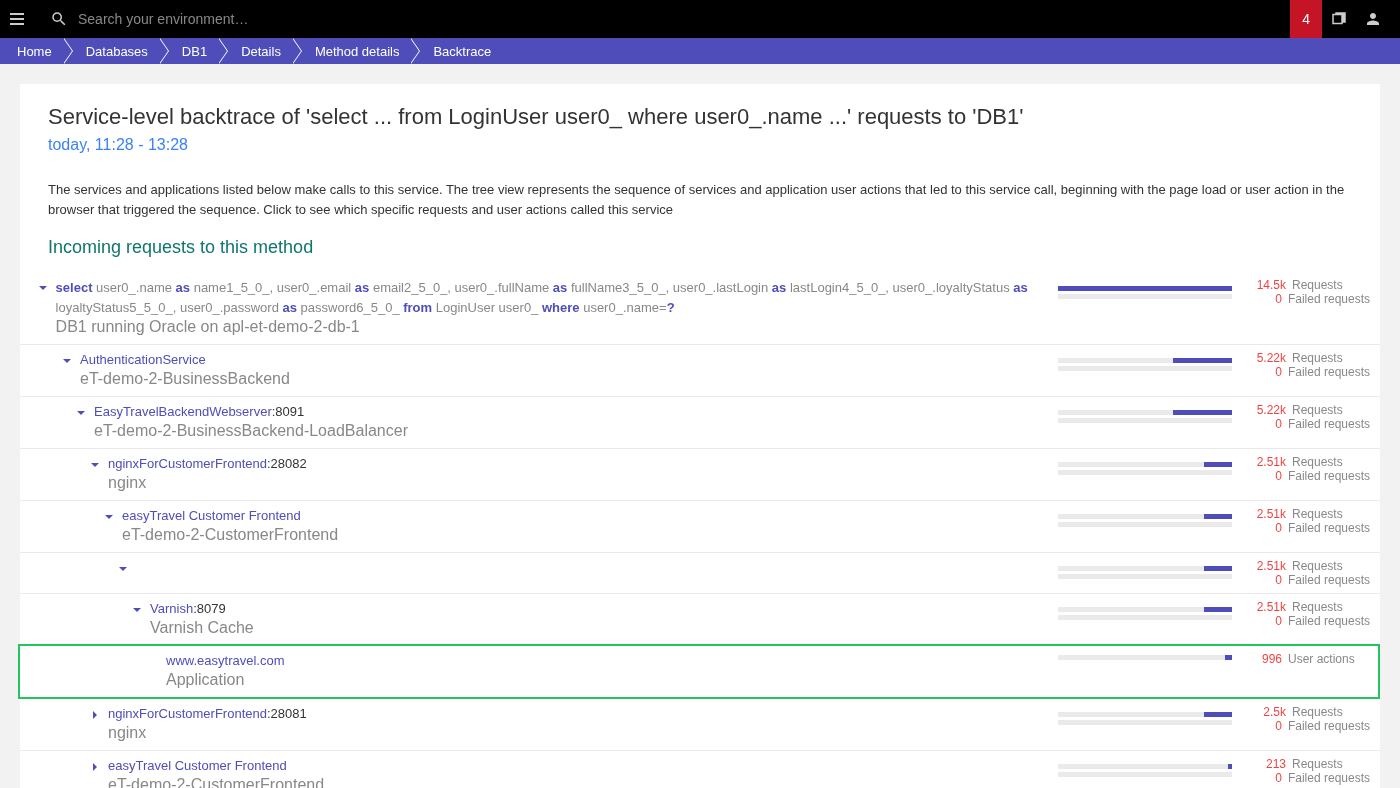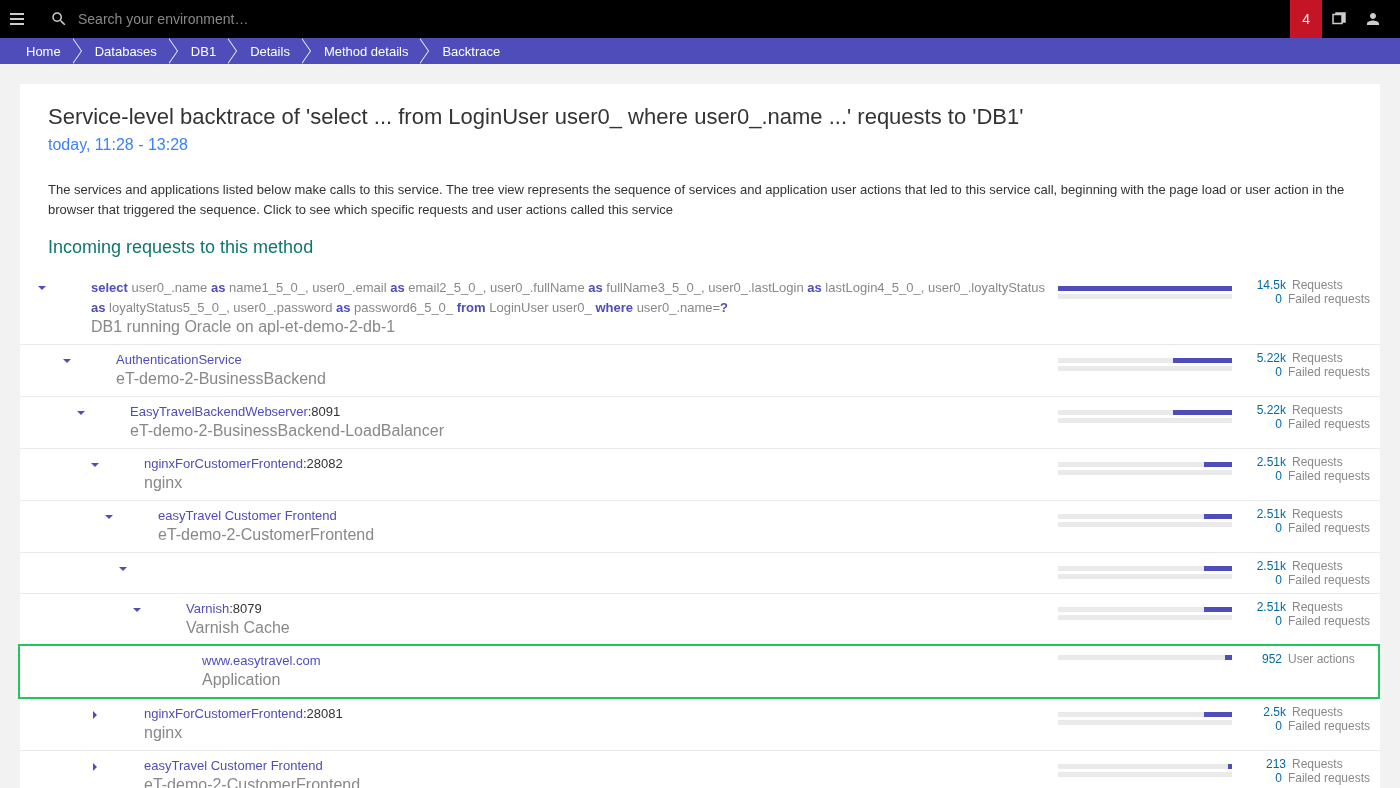--- a/index.html
+++ b/index.html
@@ -8,53 +8,53 @@
 .hamburger { width: 20px; height: 20px; display: flex; flex-direction: column; justify-content: center; gap: 3px; margin-right: 20px; cursor: pointer; }
 .hamburger span { height: 2px; background: #ccc; width: 14px; }
 .search-icon { width: 18px; height: 18px; margin-right: 10px; }
 .search-icon svg { fill: #ccc; }
 .search-input { background: transparent; border: none; color: #ccc; font-size: 14px; outline: none; flex: 1; }
 .search-input::placeholder { color: #888; }
 .topbar-right { display: flex; align-items: center; gap: 0; }
 .notif-badge { background: #c41425; color: #fff; padding: 0 12px; font-size: 14px; height: 38px; display: flex; align-items: center; }
 .topbar-icon { width: 34px; height: 38px; display: flex; align-items: center; justify-content: center; cursor: pointer; }
 .topbar-icon svg { fill: #ccc; }
-.breadcrumbs { background: #4f4db9; height: 26px; display: flex; align-items: center; padding-left: 12px; }
+.breadcrumbs { background: #4f4db9; height: 26px; display: flex; align-items: center; padding-left: 3px; }
 .crumb { color: #fff; font-size: 13px; padding: 0 20px 0 14px; position: relative; height: 26px; display: flex; align-items: center; cursor: pointer; }
 .crumb::after { content: ""; position: absolute; right: -1px; top: 0; width: 0; height: 0; border-top: 13px solid transparent; border-bottom: 13px solid transparent; border-left: 9px solid #fff; z-index: 2; }
 .crumb::before { content: ""; position: absolute; right: 0; top: 0; width: 0; height: 0; border-top: 13px solid transparent; border-bottom: 13px solid transparent; border-left: 9px solid #4f4db9; z-index: 3; }
 .crumb:last-child::after, .crumb:last-child::before { display: none; }
 .page { background: #fff; margin: 20px 20px 0 20px; padding: 20px 0; }
 .page-inner { padding: 0 28px; }
 .page-title { font-size: 22px; font-weight: 300; color: #333; margin-bottom: 6px; }
 .page-subtitle { font-size: 16px; color: #3b82f6; margin-bottom: 26px; }
 .description { font-size: 13px; color: #333; line-height: 1.5; margin-bottom: 18px; }
 .section-title { font-size: 18px; font-weight: 300; color: #0f766e; margin-bottom: 14px; }
 .tree-row { border-bottom: 1px solid #eaeaea; padding: 6px 0 6px 0; display: flex; align-items: flex-start; }
 .tree-row.highlighted { border: 2px solid #22c55e; margin: -2px 0 0 -2px; padding-left: 2px; padding-right: 2px; position: relative; z-index: 5; background: #fff; }
 .tree-left { flex: 1; display: flex; align-items: flex-start; min-width: 0; }
 .indent { display: inline-block; }
 .chev { width: 12px; height: 12px; margin-right: 6px; margin-top: 3px; flex-shrink: 0; cursor: pointer; }
 .chev-down svg, .chev-right svg { fill: #4f4db9; }
 .chev-none { width: 12px; height: 12px; margin-right: 6px; flex-shrink: 0; }
-.node-text { min-width: 0; margin-left: 36px; }
+.node-text { min-width: 0; }
 .node-title { font-size: 13px; color: #4f4db9; line-height: 1.4; }
 .node-title .port { color: #333; }
 .node-sub { font-size: 16px; color: #888; line-height: 1.3; }
 .sql-text { font-size: 13px; line-height: 1.5; }
 .sql-text .kw { color: #4f4db9; font-weight: 600; }
 .sql-text .plain { color: #888; }
 .tree-right { display: flex; align-items: center; gap: 0; flex-shrink: 0; padding-right: 10px; }
 .bar-wrap { width: 174px; margin-right: 12px; }
 .bar { height: 5px; background: #eaeaea; position: relative; margin-bottom: 3px; }
 .bar-fill { position: absolute; right: 0; top: 0; height: 5px; background: #4f4db9; }
 .bar-fail { height: 5px; background: #eaeaea; }
 .metric-col { display: flex; flex-direction: column; align-items: flex-end; }
 .metric-line { display: flex; gap: 6px; font-size: 12px; white-space: nowrap; }
-.metric-val { color: #0369a1; text-align: right; min-width: 38px; }
+.metric-val { color: #ef4444; text-align: right; min-width: 38px; }
 .metric-lbl { color: #888; min-width: 78px; text-align: left; }
 </style>
 </head>
 <body>
 
 <div class="topbar">
   <div class="hamburger">
       <span></span>
       <span></span>
       <span></span>
@@ -313,21 +313,21 @@
           </div>
         </div>
         <div class="tree-right">
           <div class="bar-wrap">
             <div class="bar">
               <div class="bar-fill" style="width: 4%;"></div>
             </div>
           </div>
           <div class="metric-col">
             <div class="metric-line">
-              <span class="metric-val">952</span>
+              <span class="metric-val">996</span>
               <span class="metric-lbl">User actions</span>
             </div>
           </div>
         </div>
       </div>
       <div class="tree-row">
         <div class="tree-left">
           <span class="indent" style="width: 70px;"></span>
           <span class="chev chev-right"><svg viewBox="0 0 10 10" width="10" height="10">
               <path d="M3 1 L7 5 L3 9 z"></path>

